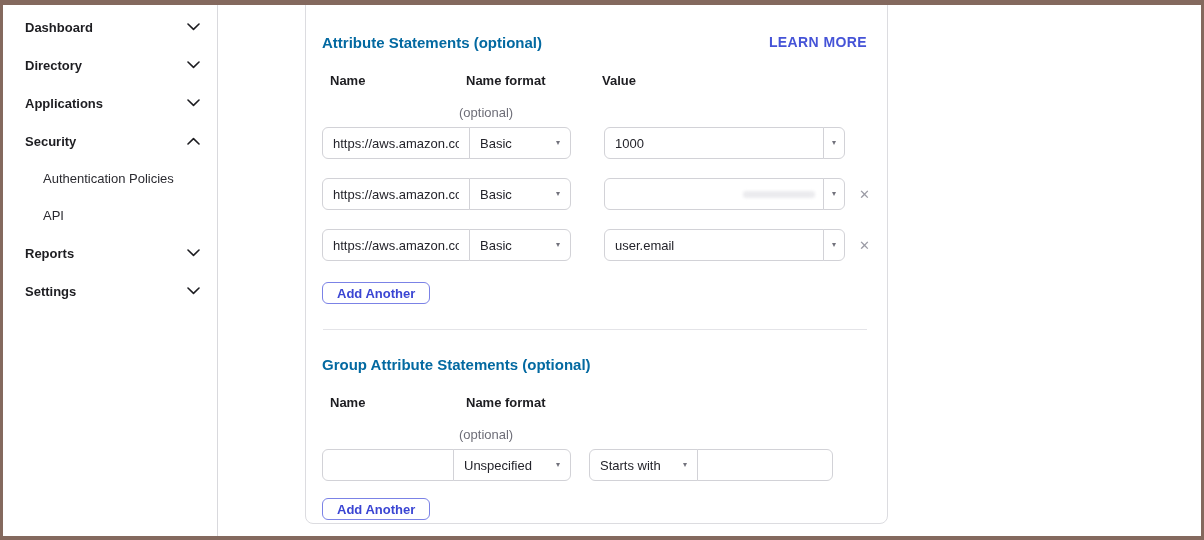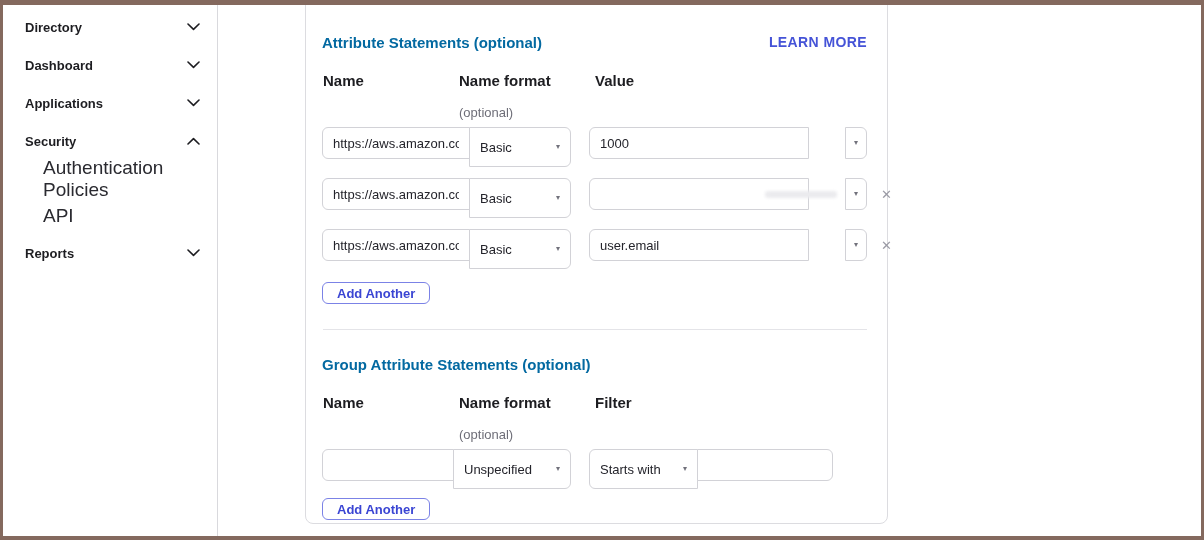--- a/index.html
+++ b/index.html
@@ -17,21 +17,21 @@
   
   .sidebar { width:215px; flex:0 0 215px; border-right:1px solid #d9d9dd; padding-top:3px; }
   .nav-item {
     display:flex; align-items:center; justify-content:space-between;
     height:38px; padding:0 17px 0 22px;
     font-size:13px; font-weight:700; color:#1d1d21; cursor:pointer;
   }
   .nav-sub {
     display:flex; align-items:center;
     height:37px; padding-left:40px;
-    font-size:19px; font-weight:400; color:#2a2a30; cursor:pointer;
+    font-size:13px; font-weight:400; color:#2a2a30; cursor:pointer;
   }
   .chev svg { display:block; }
   .chev.up svg { transform:rotate(180deg); }
 
   
   .main { flex:1; position:relative; }
   .card {
     position:absolute; left:87px; top:-13px;
     width:583px; height:532px;
     background:#fff; border:1px solid #dcdce0; border-radius:8px;
@@ -39,39 +39,39 @@
   .card-body { padding:41px 20px 0 16px; }
 
   .sec-head { display:flex; align-items:flex-start; justify-content:space-between; height:18px; }
   .sec-title { margin:0; font-size:15px; font-weight:600; color:#0369a1; line-height:18px; }
   .learn {
     font-size:14px; font-weight:700; letter-spacing:.4px;
     color:#4553d7; text-decoration:none; cursor:pointer; line-height:14px; margin-top:1px;
   }
 
   .cols { display:grid; grid-template-columns:136px 136px 1fr; margin-top:21px; padding-left:1px; }
-  .col-h { font-size:15px; font-weight:700; color:#1d1d21; line-height:16px; }
+  .col-h { font-size:13px; font-weight:700; color:#1d1d21; line-height:16px;margin-left:7px; }
   .col-sub { font-size:13px; font-weight:400; color:#6e6e78; line-height:16px; margin-top:16px; }
 
   .rows { margin-top:6px; }
   .row { display:flex; align-items:center; height:32px; margin-bottom:19px; }
   .joined { display:flex; height:32px; }
   .inp {
     height:32px; border:1px solid #d2d2d7; background:#fff;
     font-family:"Liberation Sans", sans-serif; font-size:13px; color:#24242b;
     padding:0 10px; outline:none;
   }
   .name-inp { width:148px; border-radius:6px 0 0 6px; }
   .sel {
-    height:40px; border:1px solid #d2d2d7; margin-left:-1px; background:#fff;
+    height:32px; border:1px solid #d2d2d7; margin-left:-1px; background:#fff;
     display:flex; align-items:center; justify-content:space-between;
     font-size:13px; color:#24242b; padding:0 10px; cursor:pointer;
   }
   .fmt-sel { width:102px; border-radius:0 6px 6px 0; }
-  .vg { margin-left:18px; position:relative;gap:37px; }
+  .vg { margin-left:33px; position:relative; }
   .val-inp { width:220px; border-radius:6px 0 0 6px; }
   .caret-box {
     width:22px; height:32px; margin-left:-1px; border:1px solid #d2d2d7;
     border-radius:0 6px 6px 0; background:#fff;
     display:flex; align-items:center; justify-content:center; cursor:pointer;
   }
   .caret { font-size:8px; color:#72727c; line-height:1; }
   .remove { margin-left:14px; font-size:13px; color:#9b9ba5; cursor:pointer; width:14px; text-align:center; }
   .rm-spacer { margin-left:14px; width:14px; }
   .smudge {
@@ -97,29 +97,29 @@
   .filter-inp { width:136px; border-radius:0 6px 6px 0; margin-left:-1px; }
   .grow { margin-bottom:15px; }
 </style>
 </head>
 <body>
 
 <div class="app">
 
   <aside class="sidebar">
     <div class="nav-item">
+      <span>Dashboard</span>
+      <span class="chev">
+        <svg width="13" height="8" viewBox="0 0 13 8">
+            <path d="M1 1 L6.5 6.3 L12 1" fill="none" stroke="#1d1d21" stroke-width="1.6" stroke-linecap="round" stroke-linejoin="round"></path>
+          </svg>
+      </span>
+    </div>
+    <div class="nav-item">
       <span>Directory</span>
-      <span class="chev">
-        <svg width="13" height="8" viewBox="0 0 13 8">
-            <path d="M1 1 L6.5 6.3 L12 1" fill="none" stroke="#1d1d21" stroke-width="1.6" stroke-linecap="round" stroke-linejoin="round"></path>
-          </svg>
-      </span>
-    </div>
-    <div class="nav-item">
-      <span>Dashboard</span>
       <span class="chev">
         <svg width="13" height="8" viewBox="0 0 13 8">
             <path d="M1 1 L6.5 6.3 L12 1" fill="none" stroke="#1d1d21" stroke-width="1.6" stroke-linecap="round" stroke-linejoin="round"></path>
           </svg>
       </span>
     </div>
     <div class="nav-item">
       <span>Applications</span>
       <span class="chev">
         <svg width="13" height="8" viewBox="0 0 13 8">
@@ -136,20 +136,28 @@
       </span>
     </div>
     <div class="nav-sub">
       <span>Authentication Policies</span>
     </div>
     <div class="nav-sub">
       <span>API</span>
     </div>
     <div class="nav-item">
       <span>Reports</span>
+      <span class="chev">
+        <svg width="13" height="8" viewBox="0 0 13 8">
+            <path d="M1 1 L6.5 6.3 L12 1" fill="none" stroke="#1d1d21" stroke-width="1.6" stroke-linecap="round" stroke-linejoin="round"></path>
+          </svg>
+      </span>
+    </div>
+    <div class="nav-item">
+      <span>Settings</span>
       <span class="chev">
         <svg width="13" height="8" viewBox="0 0 13 8">
             <path d="M1 1 L6.5 6.3 L12 1" fill="none" stroke="#1d1d21" stroke-width="1.6" stroke-linecap="round" stroke-linejoin="round"></path>
           </svg>
       </span>
     </div>
   </aside>
 
   <main class="main">
     <section class="card">
@@ -233,21 +241,20 @@
         <div class="group-title-wrap">
           <h2 class="sec-title">Group Attribute Statements (optional)</h2>
         </div>
 
         <div class="cols">
           <div class="col-h">Name</div>
           <div>
             <div class="col-h">Name format</div>
             <div class="col-sub">(optional)</div>
           </div>
-          <div class="col-h">Filter</div>
         </div>
 
         <div class="rows">
           <div class="row grow">
             <div class="joined">
               <input class="inp gname-inp" value="" style="">
               <div class="sel gfmt-sel">
                 <span>Unspecified</span>
                 <span class="caret">▾</span>
               </div>

